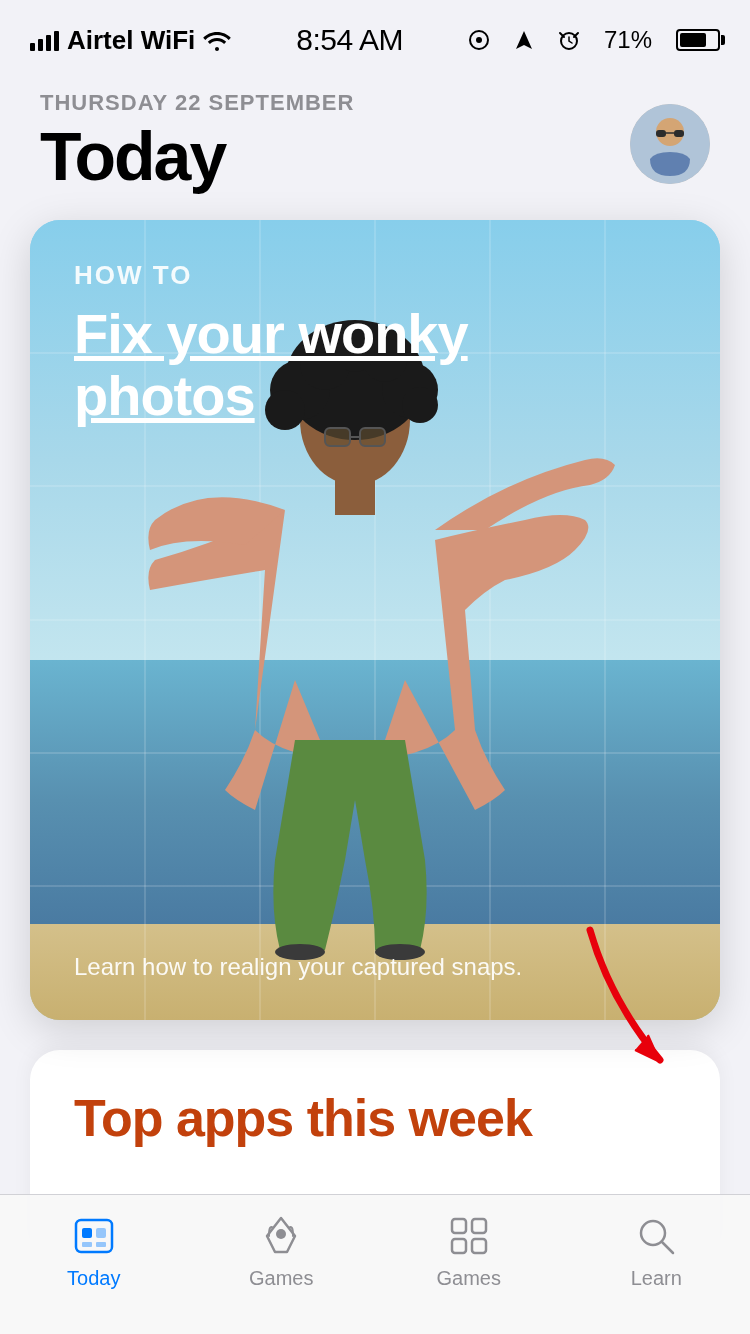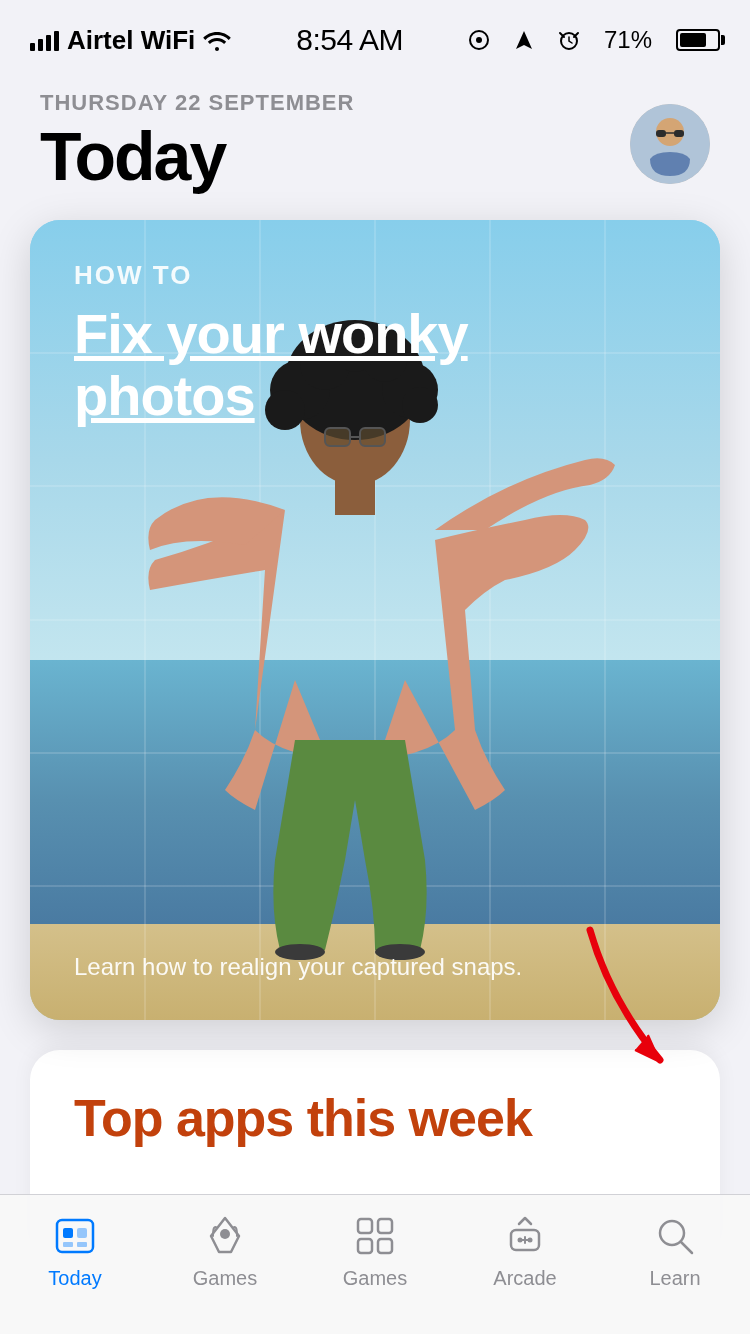--- a/index.html
+++ b/index.html
@@ -472,33 +472,20 @@
       <svg width="44" height="44" viewBox="0 0 44 44" fill="none">
         <rect x="5" y="5" width="14" height="14" rx="3" fill="none" stroke="#8e8e93" stroke-width="2.5"></rect>
         <rect x="25" y="5" width="14" height="14" rx="3" fill="none" stroke="#8e8e93" stroke-width="2.5"></rect>
         <rect x="5" y="25" width="14" height="14" rx="3" fill="none" stroke="#8e8e93" stroke-width="2.5"></rect>
         <rect x="25" y="25" width="14" height="14" rx="3" fill="none" stroke="#8e8e93" stroke-width="2.5"></rect>
       </svg>
     </div>
     <span class="tab-label">Games</span>
   </div>
 
-  <div class="tab-item">
-    <div class="tab-icon">
-      <svg width="44" height="44" viewBox="0 0 44 44" fill="none">
-        <rect x="8" y="16" width="28" height="20" rx="5" fill="none" stroke="#8e8e93" stroke-width="2.5"></rect>
-        <path d="M16 10 L22 4 L28 10" stroke="#8e8e93" stroke-width="2.5" fill="none" stroke-linecap="round" stroke-linejoin="round"></path>
-        <circle cx="17" cy="26" r="2.5" fill="#8e8e93"></circle>
-        <circle cx="27" cy="26" r="2.5" fill="#8e8e93"></circle>
-        <line x1="22" y1="23" x2="22" y2="29" stroke="#8e8e93" stroke-width="2" stroke-linecap="round"></line>
-        <line x1="19" y1="26" x2="25" y2="26" stroke="#8e8e93" stroke-width="2" stroke-linecap="round"></line>
-      </svg>
-    </div>
-    <span class="tab-label">Arcade</span>
-  </div>
 
   <div class="tab-item">
     <div class="tab-icon">
       <svg width="44" height="44" viewBox="0 0 44 44" fill="none">
         <circle cx="19" cy="19" r="12" fill="none" stroke="#8e8e93" stroke-width="2.5"></circle>
         <line x1="28" y1="28" x2="39" y2="39" stroke="#8e8e93" stroke-width="2.5" stroke-linecap="round"></line>
       </svg>
     </div>
     <span class="tab-label">Learn</span>
   </div>

